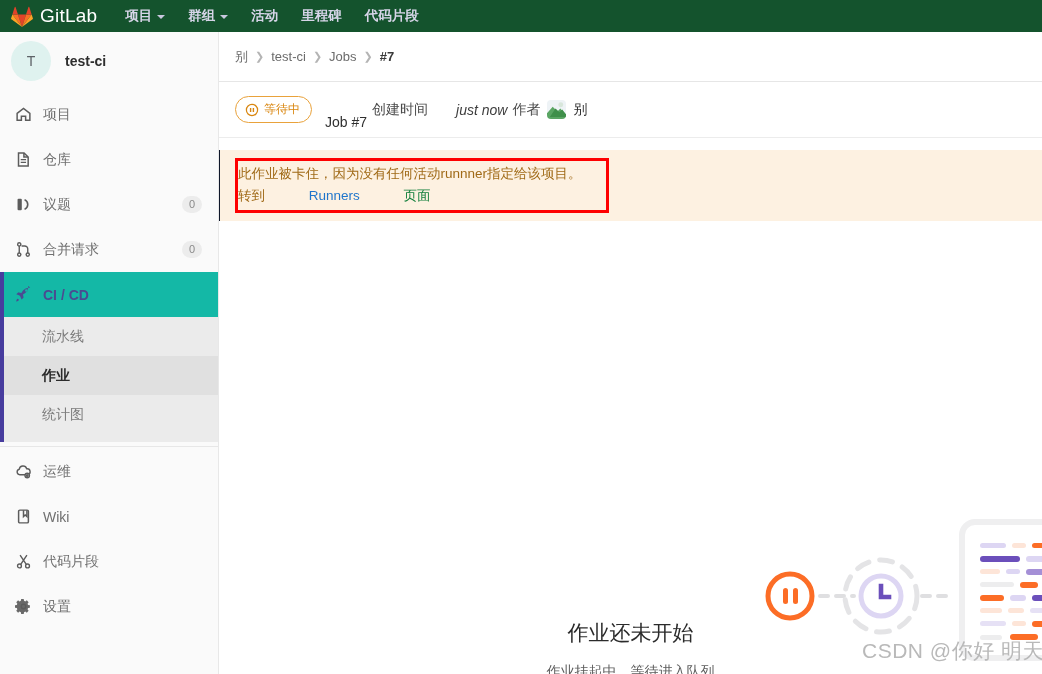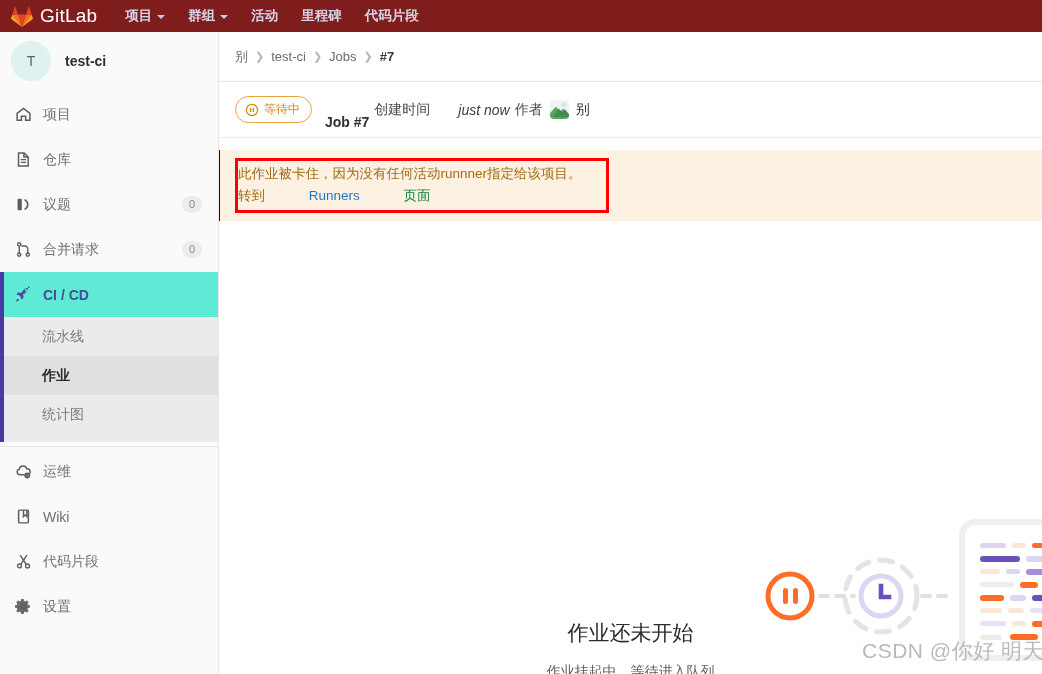--- a/index.html
+++ b/index.html
@@ -6,21 +6,21 @@
   html, body {
     width: 1042px; height: 674px;
     font-family: "Liberation Sans", "DejaVu Sans", sans-serif;
     background: #fff; overflow: hidden;
   }
   #app { position: relative; width: 1042px; height: 674px; }
 
   
   .topnav {
     position: absolute; left: 0; top: 0; width: 1042px; height: 32px;
-    background: #7f1d1d; display: flex; align-items: center;
+    background: #14532d; display: flex; align-items: center;
   }
   .logo-wrap { display: flex; align-items: center; margin-left: 11px; }
   .tanuki { width: 22px; height: 21px; display: block; }
   .brand {
     color: #fff; font-size: 19px; margin-left: 7px; letter-spacing: .2px;
     font-weight: 400;
   }
   .nav-items { display: flex; align-items: center; margin-left: 28px; gap: 23px; }
   .nav-item {
     color: #d6d5e8; font-size: 13.5px; font-weight: bold;
@@ -59,21 +59,21 @@
     display: flex; align-items: center; justify-content: center;
     color: #5c5c5c;
   }
   .side-ico svg { display: block; }
   .side-label { flex: 1 1 auto; color: #707070; }
   .side-count {
     margin-right: 16px; background: #ececec; color: #8a8a8a;
     border-radius: 9px; font-size: 11px; padding: 1px 7px; line-height: 15px;
   }
 
-  .section-active { background: #5eead4; align-items: center; }
+  .section-active { background: #14b8a6; align-items: center; }
   .section-active::before {
     content: ""; position: absolute; left: 0; top: 0; bottom: 0; width: 4px;
     background: #473c9e;
   }
   .side-item.section-active .side-label { color: #4b4b91; font-weight: bold; }
   .side-item.section-active .side-ico { color: #4b4b91; }
 
   .subnav { background: #ebebeb; position: relative; padding-bottom: 8px; }
   .subnav::before {
     content: ""; position: absolute; left: 0; top: 0; bottom: 0; width: 4px;
@@ -105,21 +105,21 @@
     gap: 13px; border-bottom: 1px solid #ececec;
   }
   .badge-pending {
     display: inline-flex; align-items: center; gap: 5px;
     border: 1px solid #e9a23b; color: #d9860f; border-radius: 50px;
     padding: 4px 11px 4px 9px; font-size: 12px; background: #fff;
     cursor: pointer;
   }
   .badge-ico { width: 14px; height: 14px; display: block; }
   .job-title { font-size: 14px; color: #2f2f2f; display: flex; align-items: center; gap: 5px; }
-  .job-title b { font-weight: bold; margin-top: 24px; }
+  .job-title b { font-weight: normal; margin-top: 24px; }
   .job-title .muted { color: #4b4b4b; }
   .job-title i { font-style: italic; color: #3d3d3d; margin-left: 23px; }
   .user-avatar {
     width: 19px; height: 19px; border-radius: 4px; overflow: hidden;
     display: inline-block; vertical-align: middle; flex: none;
     margin: 0 2px;
   }
 
   
   .alert-wrap { padding: 12px 0 0 0; position: relative; }

